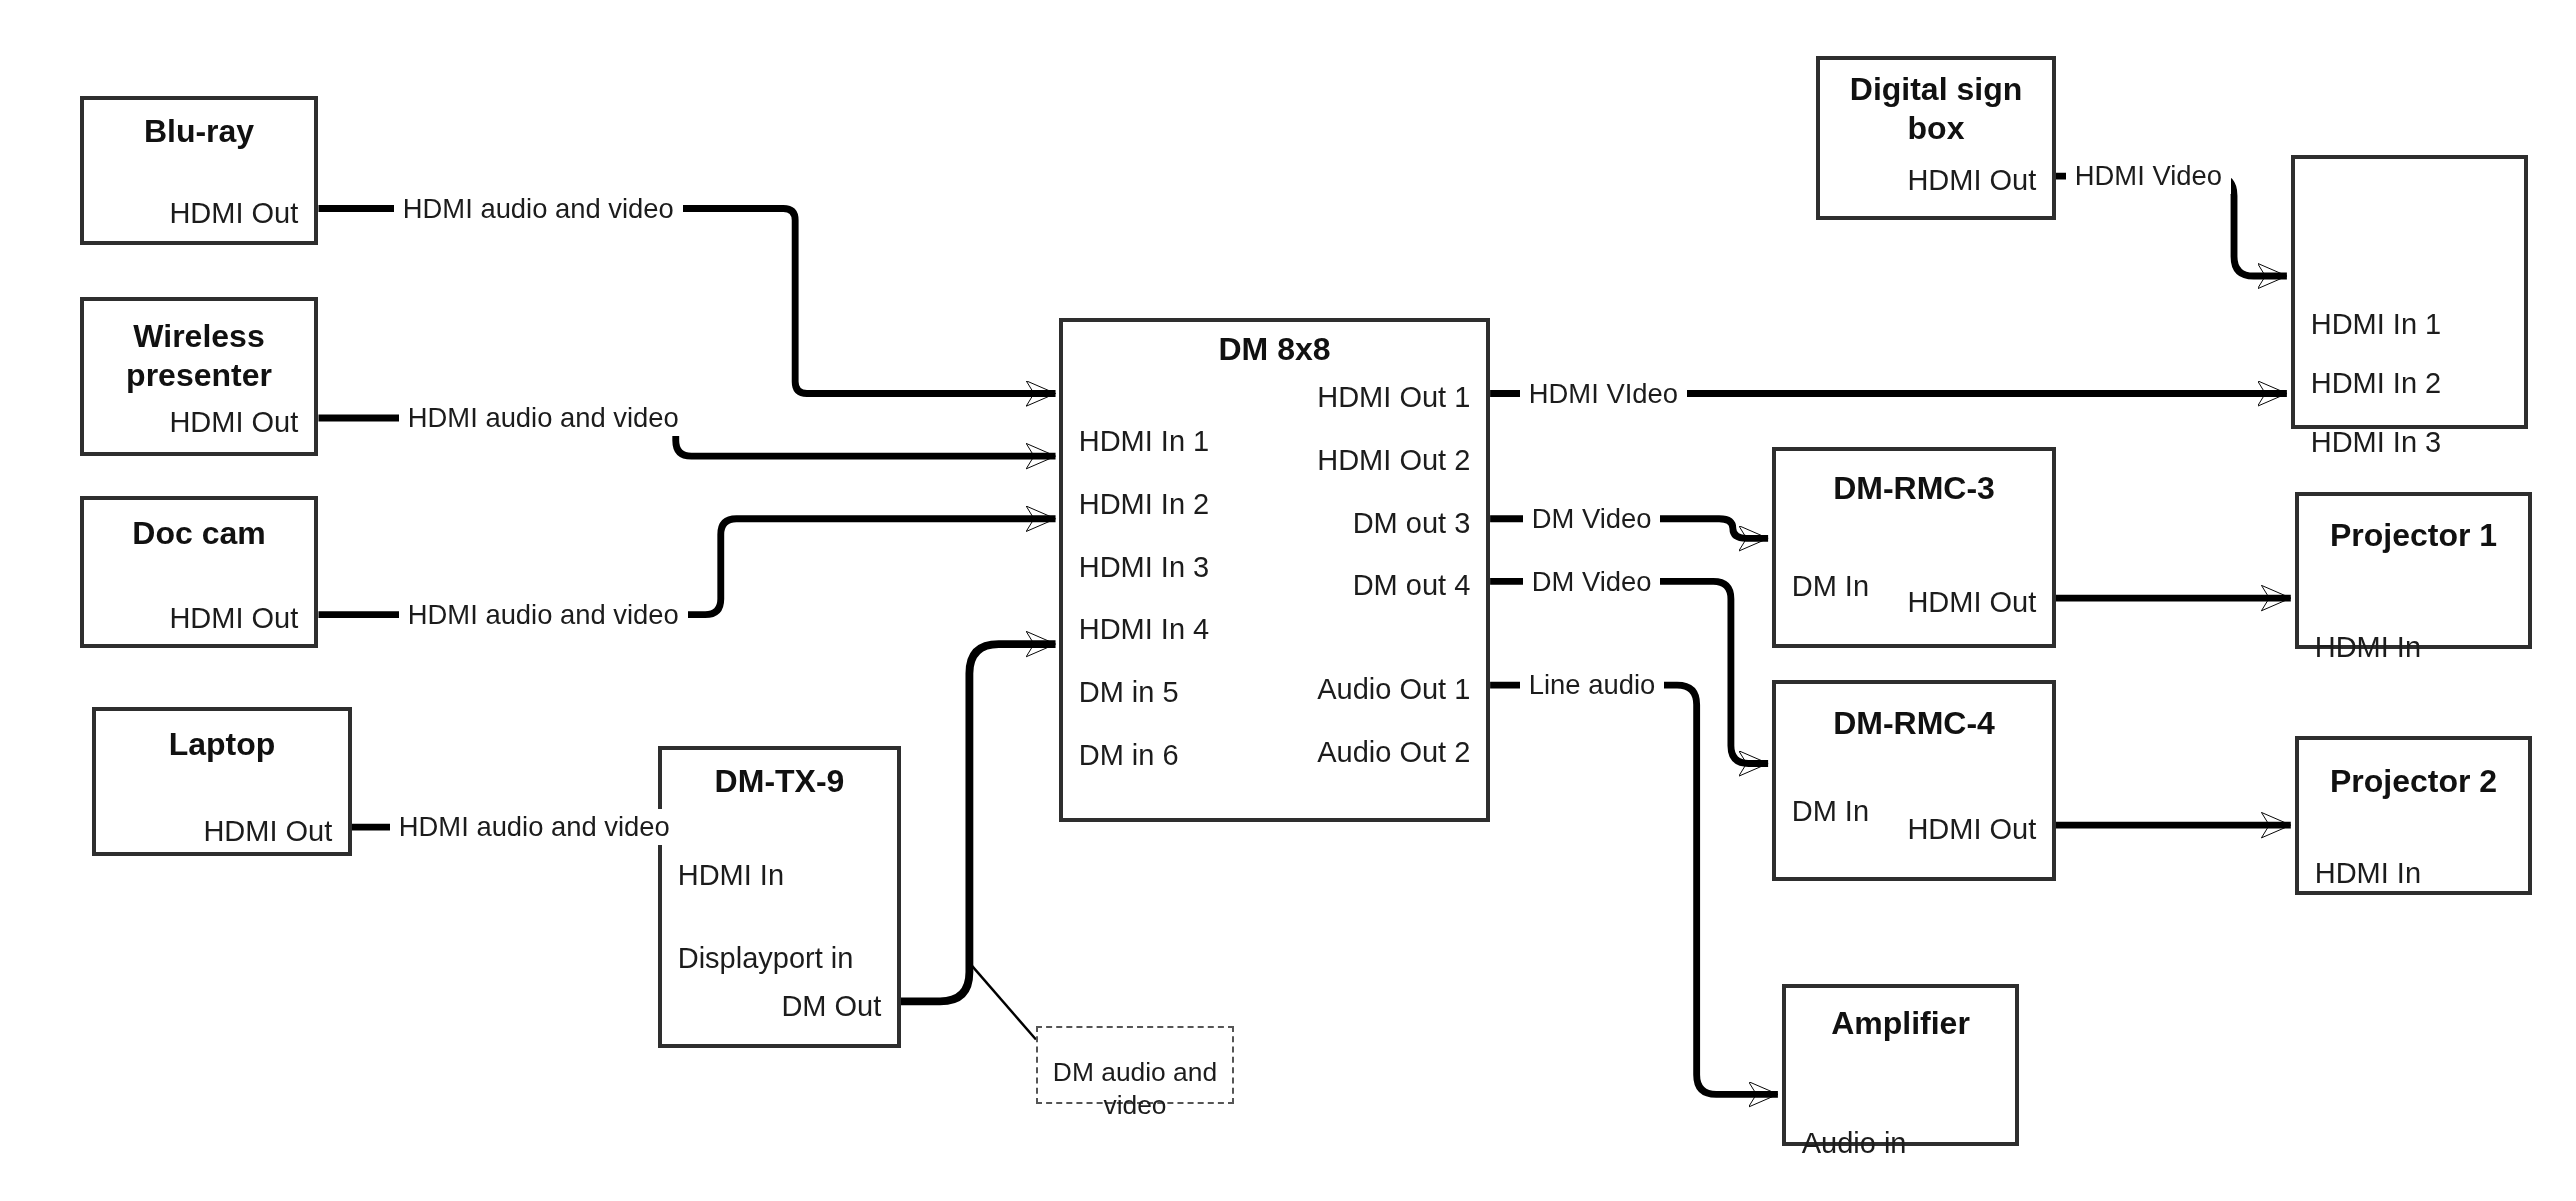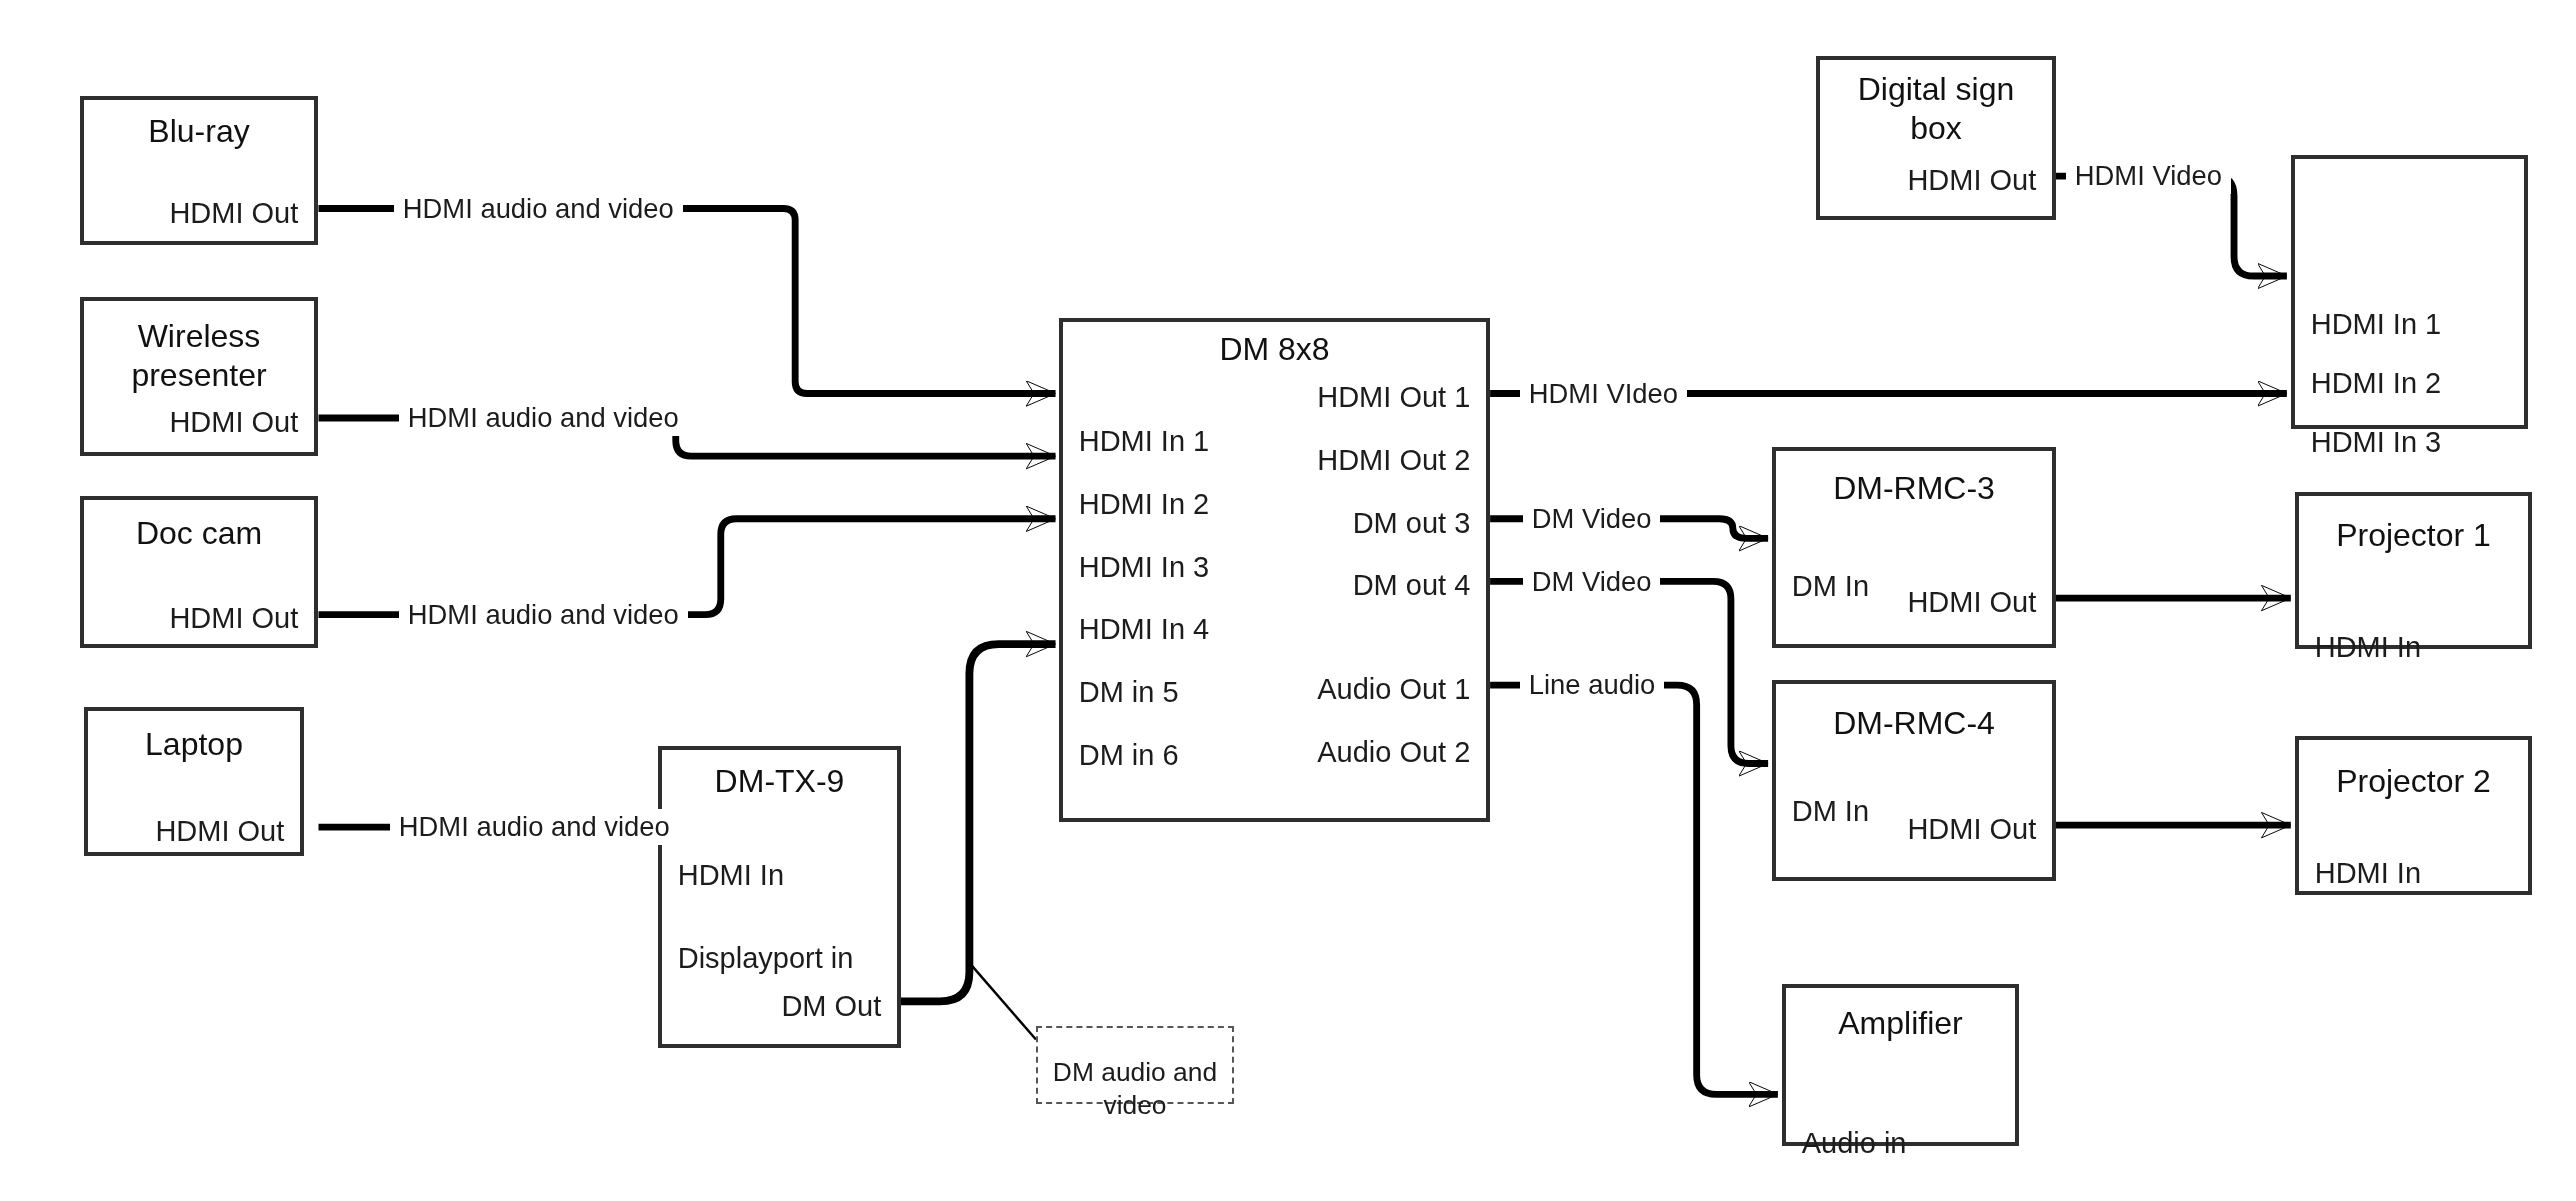--- a/index.html
+++ b/index.html
@@ -3,21 +3,21 @@
 <meta charset="utf-8">
 <style>
   html,body{margin:0;padding:0;background:#ffffff;}
   body{width:2576px;height:1201px;position:relative;overflow:hidden;
        font-family:"Liberation Sans", sans-serif;color:#1a1a1a;}
   .canvas{position:absolute;left:0;top:0;width:2576px;height:1201px;}
   svg.wires{position:absolute;left:0;top:0;z-index:1;}
   svg.wires path, svg.wires line{stroke:#000;fill:none;}
   .node{position:absolute;background:#fff;border:4.9px solid #2e2e2e;
         box-sizing:border-box;z-index:2;}
-  .title{position:absolute;left:0;right:0;text-align:center;font-weight:normal;
+  .title{position:absolute;left:0;right:0;text-align:center;font-weight:bold;
          font-size:32px;line-height:39px;color:#111;}
   .title .inner{display:inline-block;}
   .port{position:absolute;font-size:29px;line-height:33px;color:#1c1c1c;
         transform:translateY(-50%);white-space:nowrap;}
   .port.pleft{left:15.7px;margin-top:44px;}
   .port.pright{right:15.7px;}
   .wlabel{position:absolute;transform:translateY(-50%);font-size:27.4px;
           color:#1c1c1c;background:#fff;padding:2px 8.8px;white-space:nowrap;z-index:3;}
   .note{position:absolute;border:2px dashed #555;background:#fff;z-index:3;
         text-align:center;font-size:26.4px;line-height:33px;color:#1c1c1c;
@@ -60,21 +60,21 @@
       <span class="inner" style="max-width:196px">Wireless presenter</span>
     </div>
     <div class="port pright" style="top:121px">HDMI Out</div>
   </div>
 
   <div class="node" style="left:80px;top:496px;width:238px;height:152px">
     <div class="title" style="top:13.7px">Doc cam</div>
     <div class="port pright" style="top:118px">HDMI Out</div>
   </div>
 
-  <div class="node" style="left:84px;top:707px;width:220px;height:149px">
+  <div class="node" style="left:92px;top:707px;width:260px;height:149px">
     <div class="title" style="top:13.7px">Laptop</div>
     <div class="port pright" style="top:120px">HDMI Out</div>
   </div>
 
   <div class="node" style="left:658px;top:746px;width:243px;height:302px">
     <div class="title" style="top:11.7px">DM-TX-9</div>
     <div class="port pleft" style="top:81px">HDMI In</div>
     <div class="port pleft" style="top:164px">Displayport in</div>
     <div class="port pright" style="top:256px">DM Out</div>
   </div>

